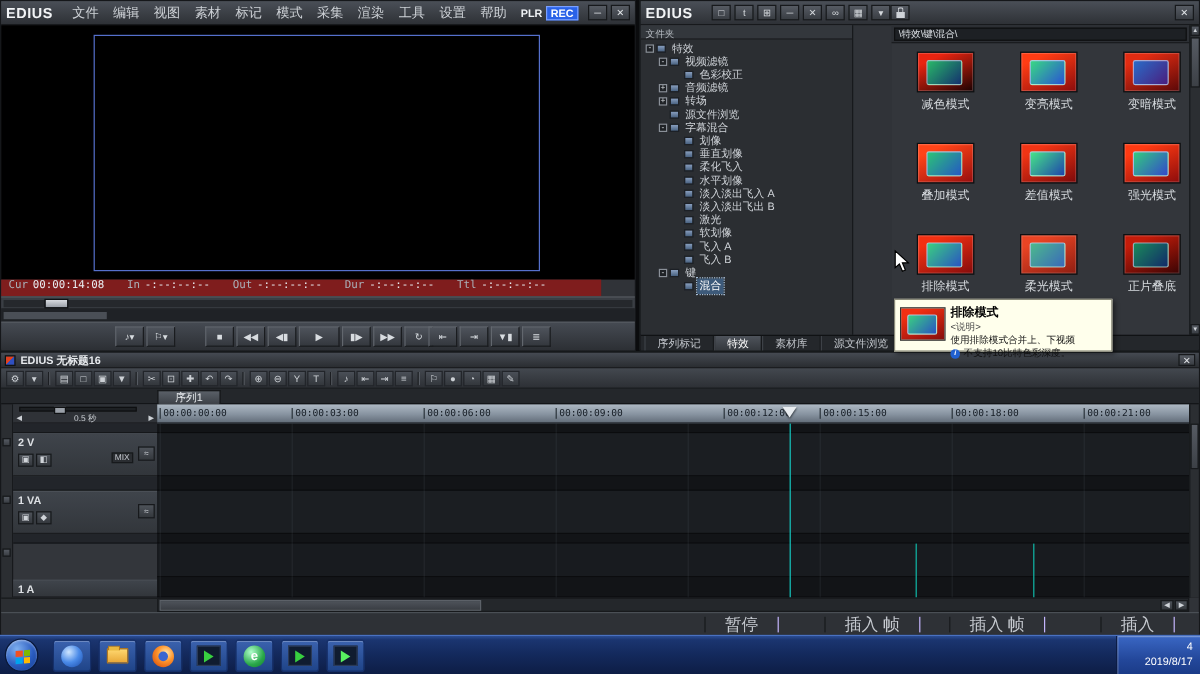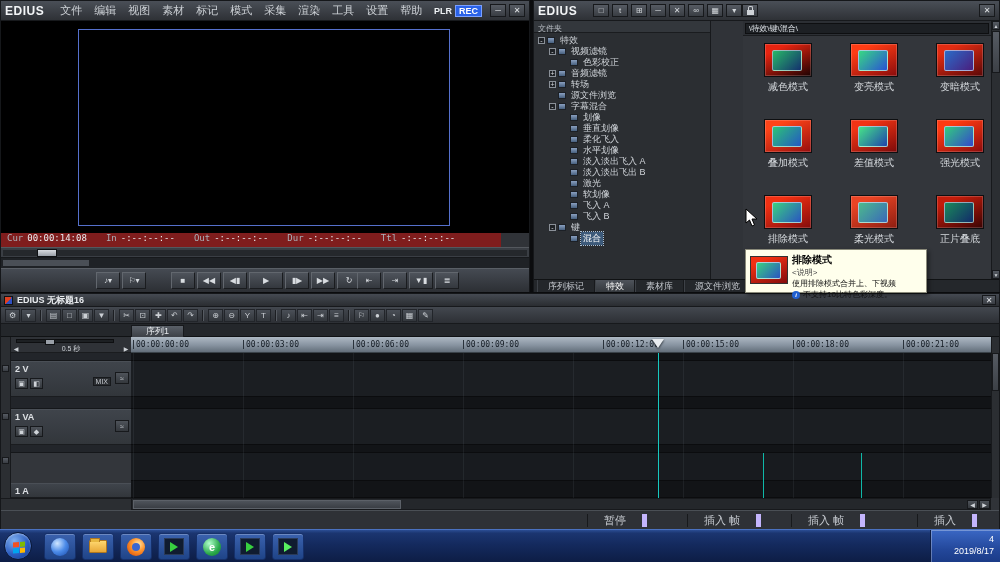--- a/index.html
+++ b/index.html
@@ -125,22 +125,22 @@
   .tl-vscroll{position:absolute;left:990px;top:0;width:8px;height:161px;background:#2b2e32;border-left:1px solid #17191c;}
   .tl-vthumb{position:absolute;left:0;top:16px;width:7px;height:38px;background:linear-gradient(#565b63,#3c4046);border:1px solid #17191c;}
   .hs-left{position:absolute;left:0;top:204px;width:130px;height:12px;background:#2b2e32;border-top:1px solid #17191c;}
   .hscroll{position:absolute;left:130px;top:204px;width:860px;height:12px;background:#24272b;border:1px solid #17191c;}
   .hs-thumb{position:absolute;left:1px;top:1px;width:268px;height:9px;background:linear-gradient(#4e535a,#3a3e44);border:1px solid #5c6168;}
   .hs-btn{position:absolute;top:1px;width:11px;height:9px;font-size:6px;line-height:8px;text-align:center;color:#cfd3d8;
     background:linear-gradient(#4e535a,#34383d);border:1px solid #17191c;}
   .hs-btn.l{right:12px;}
   .hs-btn.r{right:0;}
   .tl-status{position:absolute;left:0;top:216px;width:998px;height:19px;background:#2e3136;border-top:1px solid #4a4f55;}
-  .status-seg{position:absolute;top:3px;height:13px;line-height:13px;font-size:11px;color:#c6cad0;padding:0 16px;
-    border-left:1px solid #17191c;border-right:5px solid #c4b5fd;}
+  .status-seg{position:absolute;top:3px;height:13px;line-height:13px;font-size:14px;color:#c6cad0;padding:0 16px;
+    border-left:1px solid #17191c;border-right:1px solid #c4b5fd;}
   .status-seg:nth-child(1){left:586px;}
   .status-seg:nth-child(2){left:686px;}
   .status-seg:nth-child(3){left:790px;}
   .status-seg:nth-child(4){left:916px;}
 
   
   #tooltip{position:absolute;left:745px;top:249px;width:182px;height:44px;background:#ffffec;border:1px solid #8a8a7a;
     box-shadow:2px 2px 4px rgba(0,0,0,.45);z-index:50;display:flex;padding:3px;}
   .tt-thumb{flex:0 0 auto;width:38px;height:28px;margin:3px 4px 0 1px;border:1px solid #333;position:relative;
     background:linear-gradient(155deg,#f23012 20%,#840c0c);}

